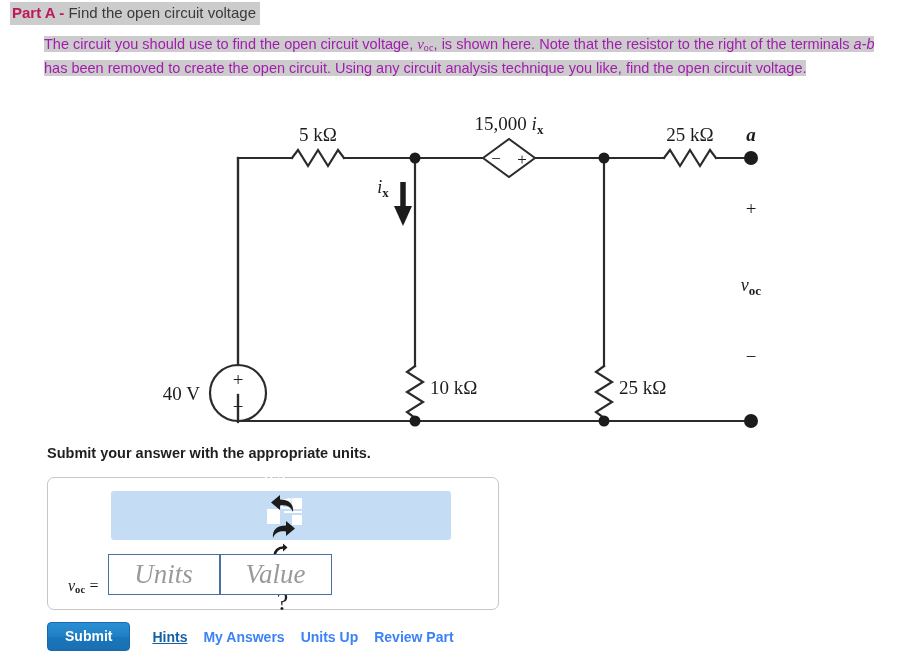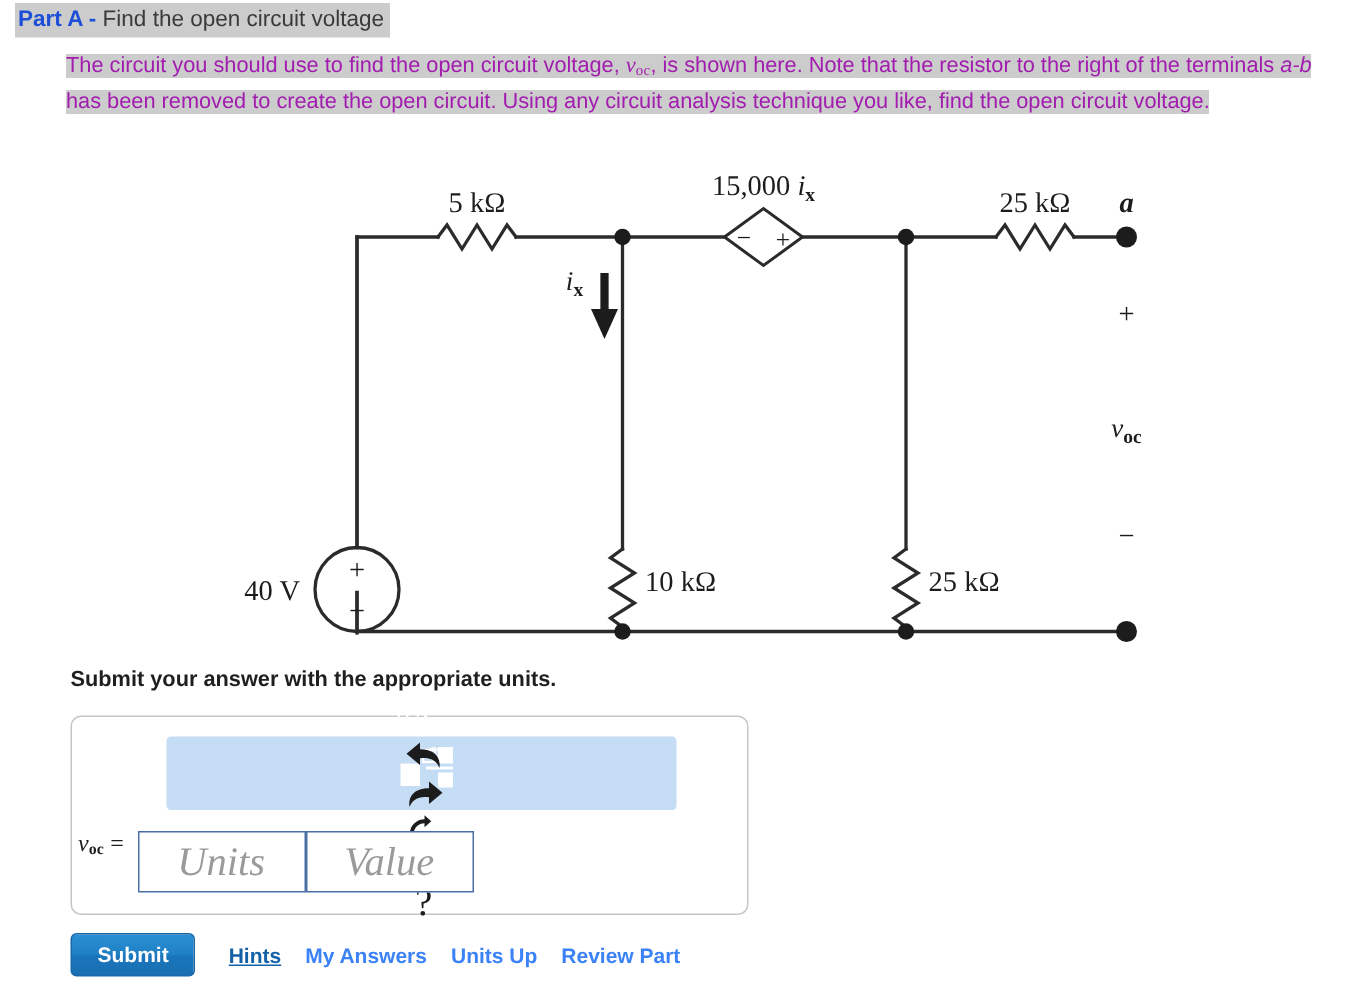--- a/index.html
+++ b/index.html
@@ -22,21 +22,21 @@
     left: 10px;
     top: 2px;
     background: #cccccc;
     font-size: 15px;
     line-height: 20px;
     padding: 1px 4px 2px 2px;
     white-space: nowrap;
   }
   #part-header .part-label {
     font-weight: bold;
-    color: #1d4ed8;
+    color: #be185d;
   }
   #part-header .part-title {
     color: #3a3a3a;
   }
 
   
   #statement {
     position: absolute;
     left: 44px;
     top: 34px;
@@ -157,24 +157,24 @@
   .help-q {
     font-family: "Liberation Serif", serif;
     font-size: 26px;
     color: #1d1d1d;
     line-height: 1;
   }
 
   
   #answer-row {
     position: absolute;
-    left: 4px;
+    left: 20px;
     top: 76px;
     display: flex;
-    align-items: flex-start;
+    align-items: flex-end;
   }
   #voc-eq {
     font-family: "Liberation Serif", serif;
     font-size: 16px;
     color: #1c1c1c;
     margin-right: 9px;
     white-space: nowrap;
   }
   #voc-eq .sub { font-weight: bold; }
   .ans-input {

